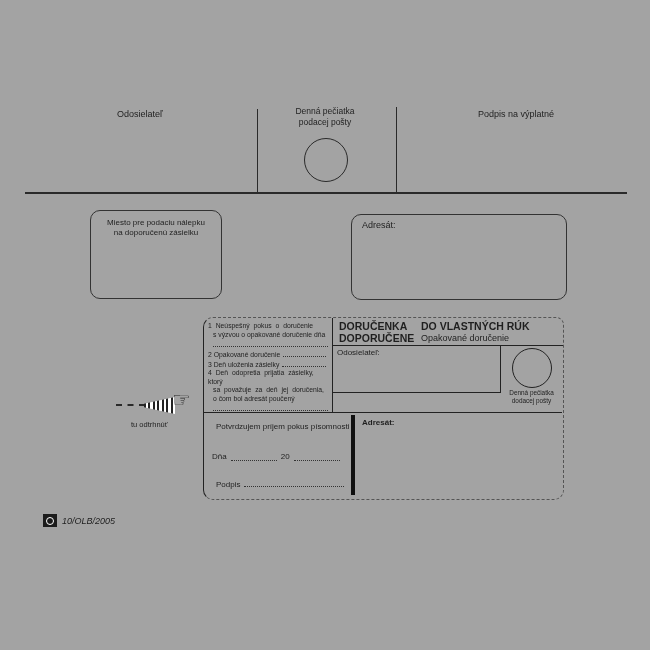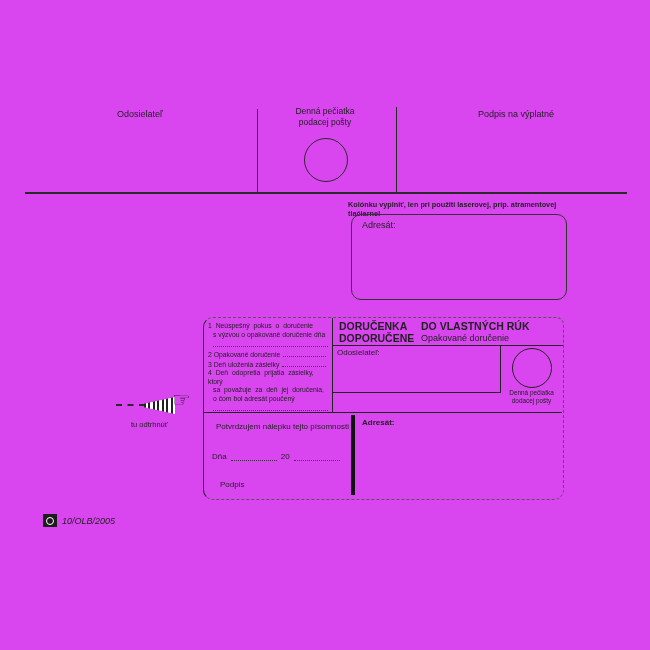--- a/index.html
+++ b/index.html
@@ -1,17 +1,17 @@
 <!DOCTYPE html>
 <html><head>
 <meta charset="utf-8">
 <style>
   html,body{margin:0;padding:0;background:#fff;}
   .page{
-    position:relative;width:650px;height:650px;background:#d946ef;overflow:hidden;
+    position:relative;width:650px;height:650px;background:#a3a3a3;overflow:hidden;
     font-family:"Liberation Sans","DejaVu Sans",sans-serif;color:#1f1f1f;
   }
   .abs{position:absolute;}
   .ctr{text-align:center;}
 
   
   .sender-label{left:117px;top:109px;font-size:9px;}
   .vline1{left:257px;top:109px;width:0;height:84px;border-left:1.5px solid #2a2a2a;}
   .vline2{left:396px;top:107px;width:0;height:86px;border-left:1.5px solid #2a2a2a;}
   .post-stamp-label{left:278px;top:106px;width:94px;font-size:8.5px;line-height:10.5px;}
@@ -45,21 +45,21 @@
   .sender-cell{left:129px;top:28px;width:168px;height:47px;border-right:1.3px solid #222;border-bottom:1.3px solid #222;}
   .sender-cell .lbl{position:absolute;left:4px;top:2px;font-size:8px;}
   .stamp-cell{left:297px;top:28px;width:61px;height:67px;border-bottom:1.3px solid #222;}
   .stamp-cell .circ{width:38px;height:38px;border:1.3px solid #222;border-radius:50%;margin:2px auto 1px auto;}
   .stamp-cell .txt{font-size:6.4px;line-height:7.6px;text-align:center;}
   .strip-cell{left:129px;top:75px;width:168px;height:20px;border-bottom:1.3px solid #222;}
   .confirm-lbl{left:12px;top:104px;font-size:8px;}
   .date-row{left:8px;top:134px;width:128px;font-size:8px;display:flex;align-items:flex-end;}
   .date-row .leader1{width:46px;border-bottom:1px dotted #333;height:6px;margin:0 4px;}
   .date-row .leader2{flex:1;border-bottom:1px dotted #333;height:6px;margin-left:4px;}
-  .sign-row{left:12px;top:162px;width:128px;font-size:8px;display:flex;align-items:baseline;flex-direction:column;}
+  .sign-row{left:12px;top:162px;width:128px;font-size:8px;display:flex;align-items:baseline;}
   .sign-row .leader{flex:1;border-bottom:1px dotted #333;height:6px;margin-left:4px;}
   .thick-bar{left:147px;top:97px;width:4px;height:80px;background:#101010;}
   .addr-lbl-slip{left:158px;top:100px;font-size:8px;font-weight:bold;}
 
   
   .tear-dashes{left:116px;top:404px;width:29px;border-top:2px dashed #2a2a2a;}
   .tear-wedge{left:144px;top:397px;width:31px;height:17px;
       background:repeating-linear-gradient(90deg,#222 0 2px,#fff 2px 4.5px);
       clip-path:polygon(0 40%,0 60%,100% 100%,100% 0);}
   .tear-hand{left:172px;top:389px;font-size:21px;line-height:21px;}
@@ -79,22 +79,27 @@
   <div class="abs vline1"></div>
   <div class="abs post-stamp-label ctr">
     <div>Denná pečiatka</div>
     <div>podacej pošty</div>
   </div>
   <div class="abs post-stamp-circle"></div>
   <div class="abs vline2"></div>
   <div class="abs postage-label ctr">Podpis na výplatné</div>
   <div class="abs main-rule"></div>
 
-  <div class="abs printer-note">Kolónku vyplniť, len pri použití laserovej, príp. atramentovej tlačiarne!</div>
 
+  <div class="abs sticker-box">
+    <div class="sticker-box-text ctr">
+      <div>Miesto pre podaciu nálepku</div>
+      <div>na doporučenú zásielku</div>
+    </div>
+  </div>
 
   <div class="abs addr-box-top">
     <div class="lbl">Adresát:</div>
   </div>
 
   <div class="abs slip">
 
     <div class="cell notice-box">
       <div class="jus">1 Neúspešný pokus o doručenie</div>
       <div class="ind">s výzvou o opakované doručenie dňa</div>
@@ -131,21 +136,21 @@
     <div class="cell stamp-cell">
       <div class="circ"></div>
       <div class="txt">
         <div>Denná pečiatka</div>
         <div>dodacej pošty</div>
       </div>
     </div>
 
     <div class="cell strip-cell"></div>
 
-    <div class="cell confirm-lbl">Potvrdzujem nálepku tejto písomnosti</div>
+    <div class="cell confirm-lbl">Potvrdzujem príjem pokus písomnosti</div>
 
     <div class="cell date-row">
       <span>Dňa</span>
       <span class="leader1"></span>
       <span>20</span>
       <span class="leader2"></span>
     </div>
 
     <div class="cell sign-row">
       <span>Podpis</span>

